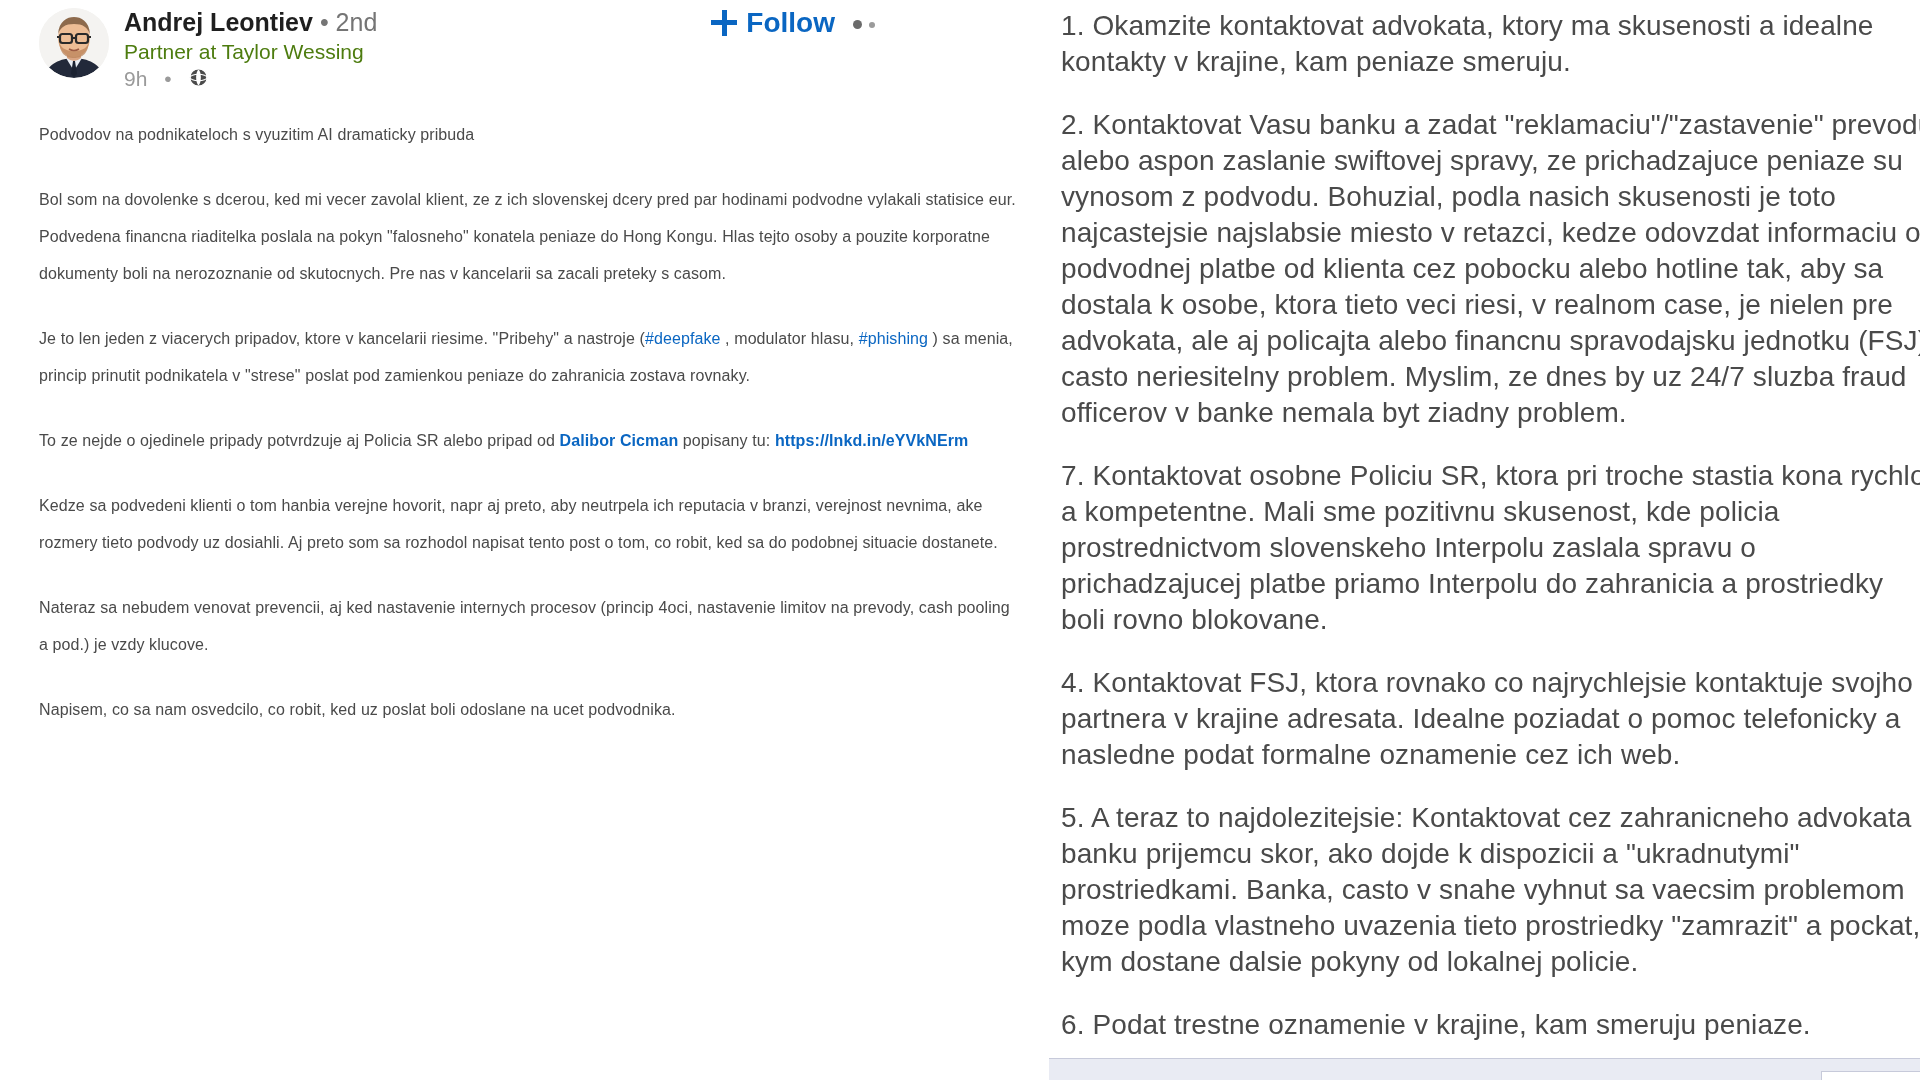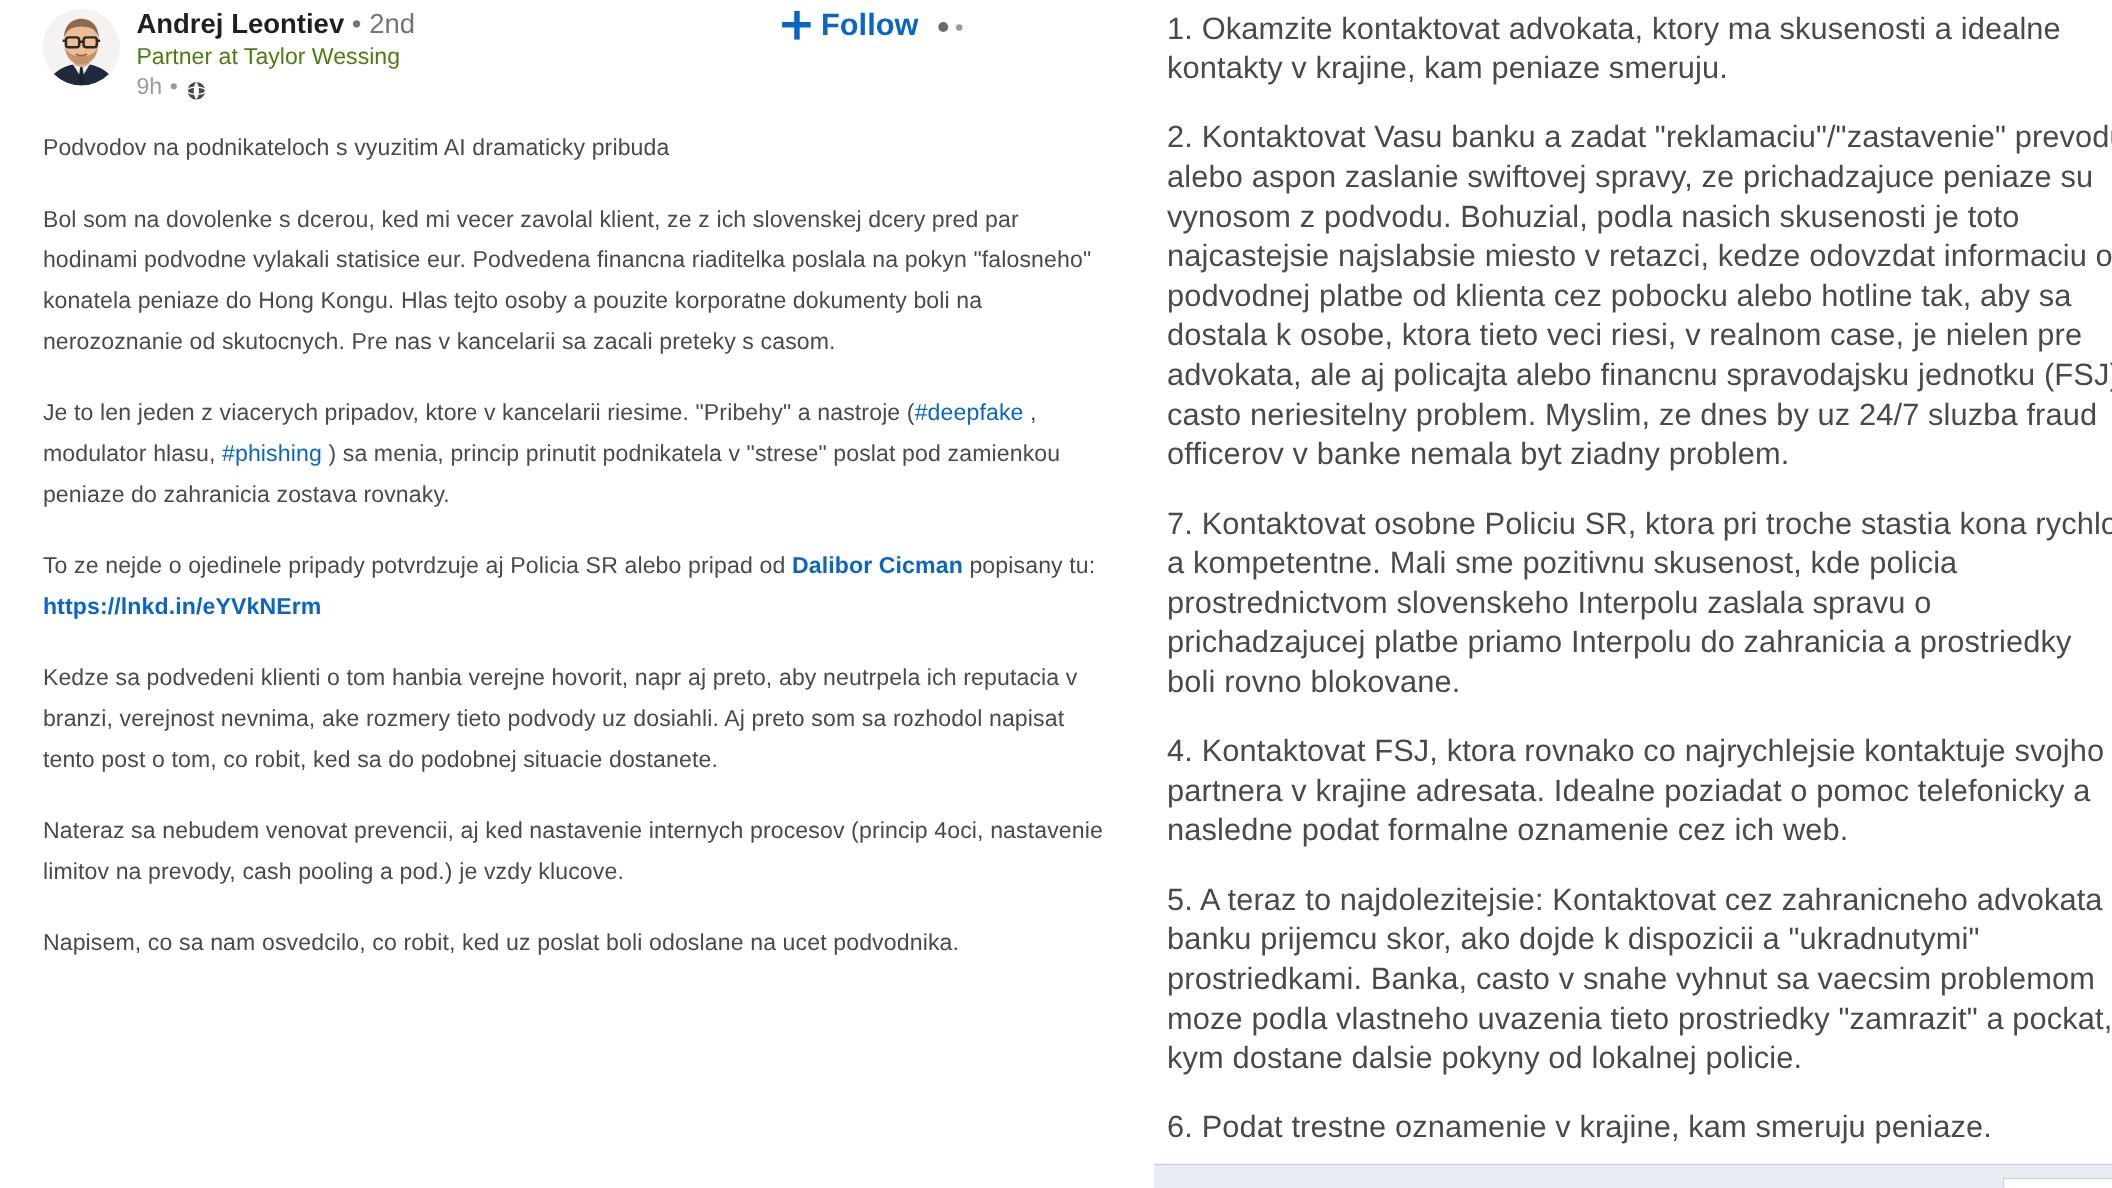--- a/index.html
+++ b/index.html
@@ -66,22 +66,22 @@
     font-size: 21px;
     line-height: 27px;
     color: #4d7c0f;
     white-space: nowrap;
   }
   .author-meta {
     font-size: 21px;
     line-height: 28px;
     color: #9a9a9a;
     display: flex;
-    align-items: center;
-    gap: 7px;
+    align-items: flex-start;
+    gap: 17px;
   }
   .globe-icon { display: inline-block; width: 19px; height: 19px; position: relative; top: 3px; }
   .globe-icon svg { display: block; }
 
   
   .follow-btn {
     position: absolute;
     right: 190px; top: 6px;
     display: flex;
     align-items: center;
@@ -118,21 +118,21 @@
   .dot.small { width: 6px; height: 6px; background: #9b9b9b; }
 
   
   .post-body {
     padding: 6px 12px 0 10px;
   }
   .post-body.right { padding: 8px 14px 0 12px; }
 
   p.para {
     margin: 0 0 28px 0;
-    font-size: 21px;
+    font-size: 16px;
     line-height: 37px;
     color: #4a4a4a;
     letter-spacing: 0.1px;
     font-weight: 300;
   }
   .col-right p.para {
     margin: 0 0 27px 0;
     font-size: 28px;
     line-height: 36px;
   }

